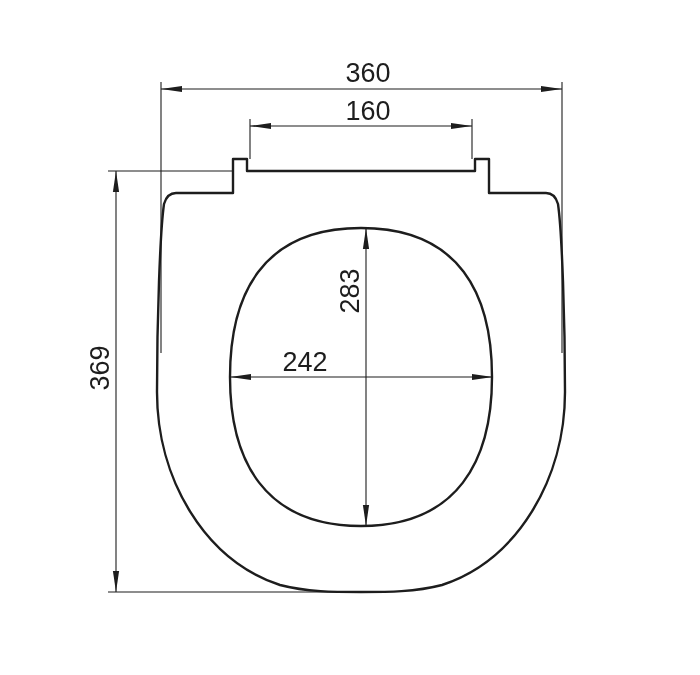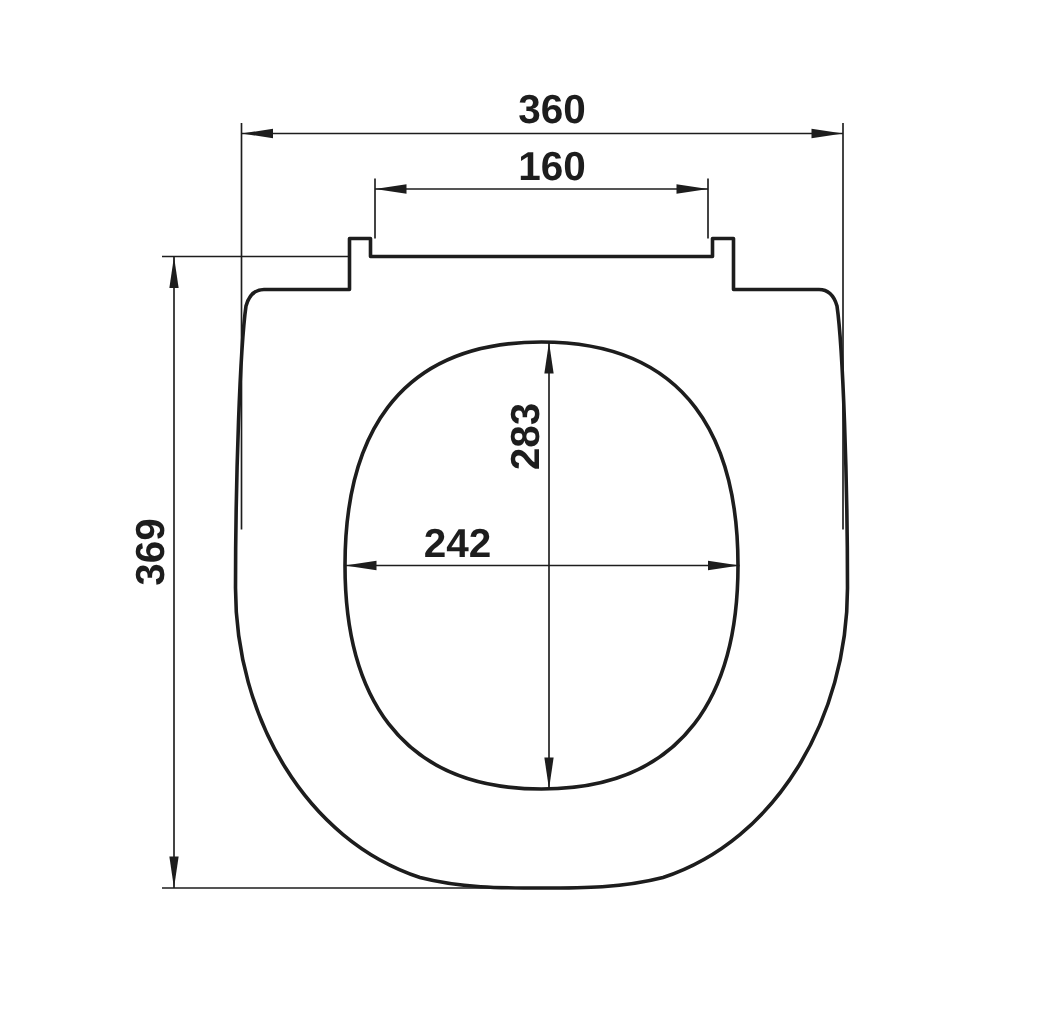--- a/index.html
+++ b/index.html
@@ -6,21 +6,20 @@
     margin: 0;
     padding: 0;
     background: var(--color-background, #ffffff);
   }
   .stage {
     position: relative;
     width: 700px;
     height: 675px;
     background: var(--color-background, #ffffff);
     overflow: hidden;
-    font-weight: bold;
   }
   .outline-stroke {
     fill: none;
     stroke: var(--color-line, #1d1d1d);
     stroke-width: 2.4;
     stroke-linejoin: round;
     stroke-linecap: round;
   }
   .thin-stroke {
     fill: none;

